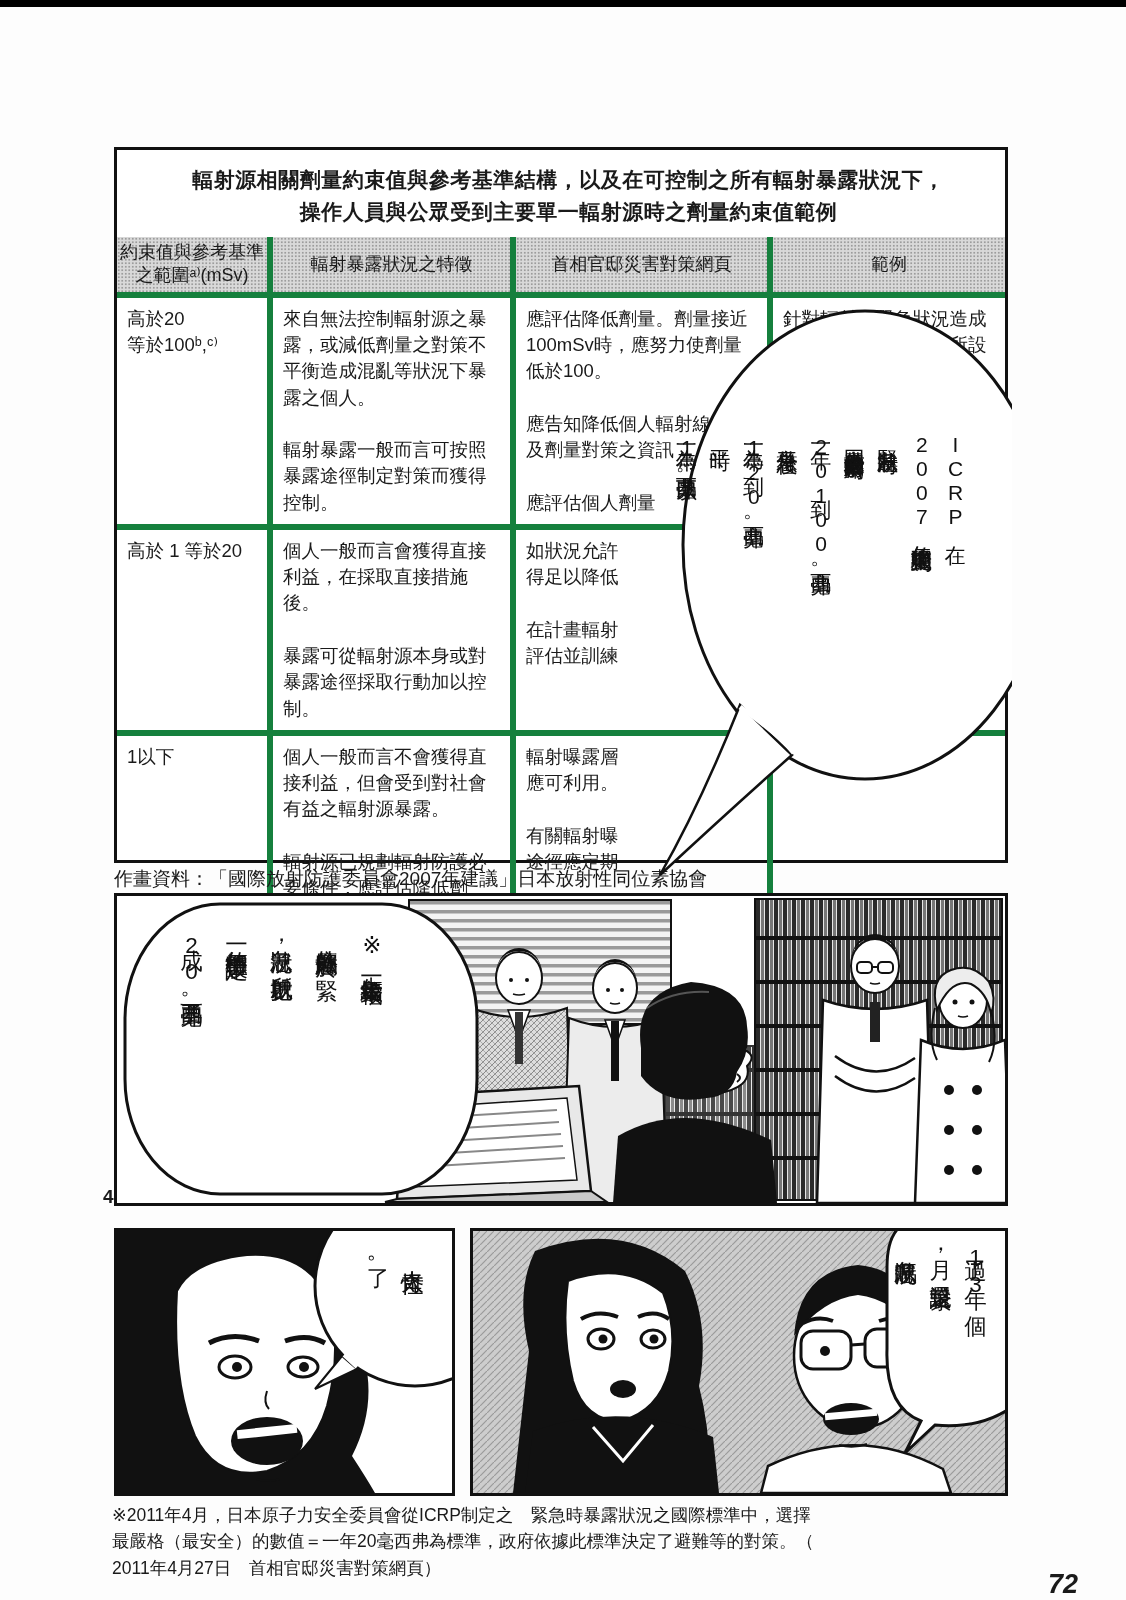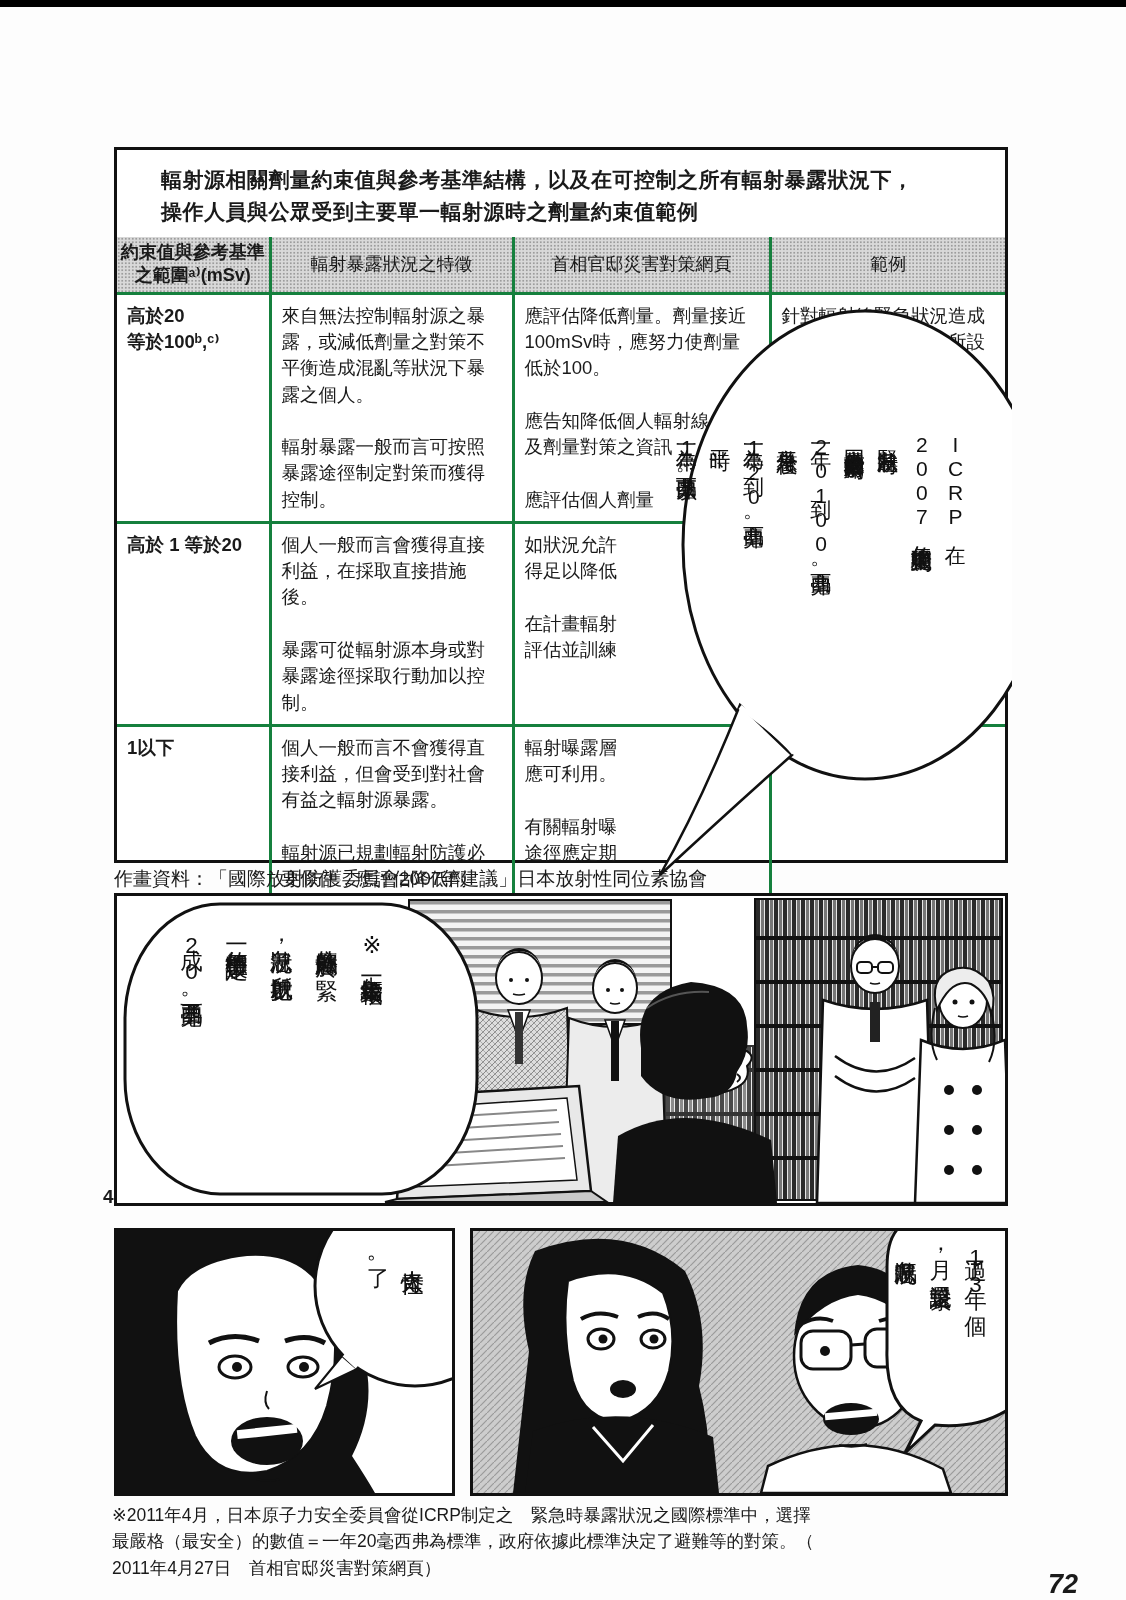--- a/index.html
+++ b/index.html
@@ -4,28 +4,28 @@
 <style>
   html,body{margin:0;padding:0;background:#dedede;}
   #page{position:relative;width:1126px;height:1600px;background:#fdfdfd;
         font-family:"Liberation Sans","DejaVu Sans",sans-serif;color:#1a1a1a;overflow:hidden;}
   .abs{position:absolute;}
   .topbar{left:0;top:0;width:1126px;height:7px;background:#000;}
   
   .tbox{left:114px;top:147px;width:894px;height:716px;border:3px solid #111;
         box-sizing:border-box;background:#fff;z-index:1;}
   .ttitle{padding:14px 29px 0 44px;font-size:21px;font-weight:600;line-height:1.5;
-          white-space:pre-line;letter-spacing:.5px;}
+          white-space:pre-line;letter-spacing:.5px;text-align:center;}
   table.dose{border-collapse:collapse;table-layout:fixed;width:888px;margin-top:10px;}
-  table.dose td{border:3px solid #15803d;vertical-align:top;padding:8px 10px;
+  table.dose td{border:6px solid #15803d;vertical-align:top;padding:8px 10px;
                 font-size:18.5px;line-height:1.42;white-space:pre-line;overflow:hidden;}
   table.dose tr.hdr td{background-color:#d9d9d9;
       background-image:radial-gradient(#9c9c9c .9px,transparent 1px);background-size:3.5px 3.5px;
       text-align:center;vertical-align:middle;font-size:18px;line-height:1.3;padding:4px 2px;}
-  table.dose td:first-child{border-left:none;font-weight:bold;}
+  table.dose td:first-child{border-left:none;}
   table.dose td:last-child{border-right:none;margin-top:18px;}
   table.dose tr.hdr td{border-top:none;}
   .fnotes{padding:5px 10px 0 8px;font-size:17.5px;line-height:1.32;white-space:pre-line;width:660px;}
   .fnotes p{margin:0 0 1px 0;white-space:pre-line;}
   .srcline{left:114px;top:866px;font-size:19px;z-index:1;}
   
   .vtext{writing-mode:vertical-rl;text-orientation:upright;white-space:pre-line;
          letter-spacing:1px;color:#111;}
   .icrp-text{left:668px;top:433px;width:304px;height:330px;font-size:21px;line-height:1.6;z-index:6;}
   .fuku-text{left:168px;top:932px;width:226px;height:258px;font-size:22.5px;line-height:2.0;z-index:6;}

